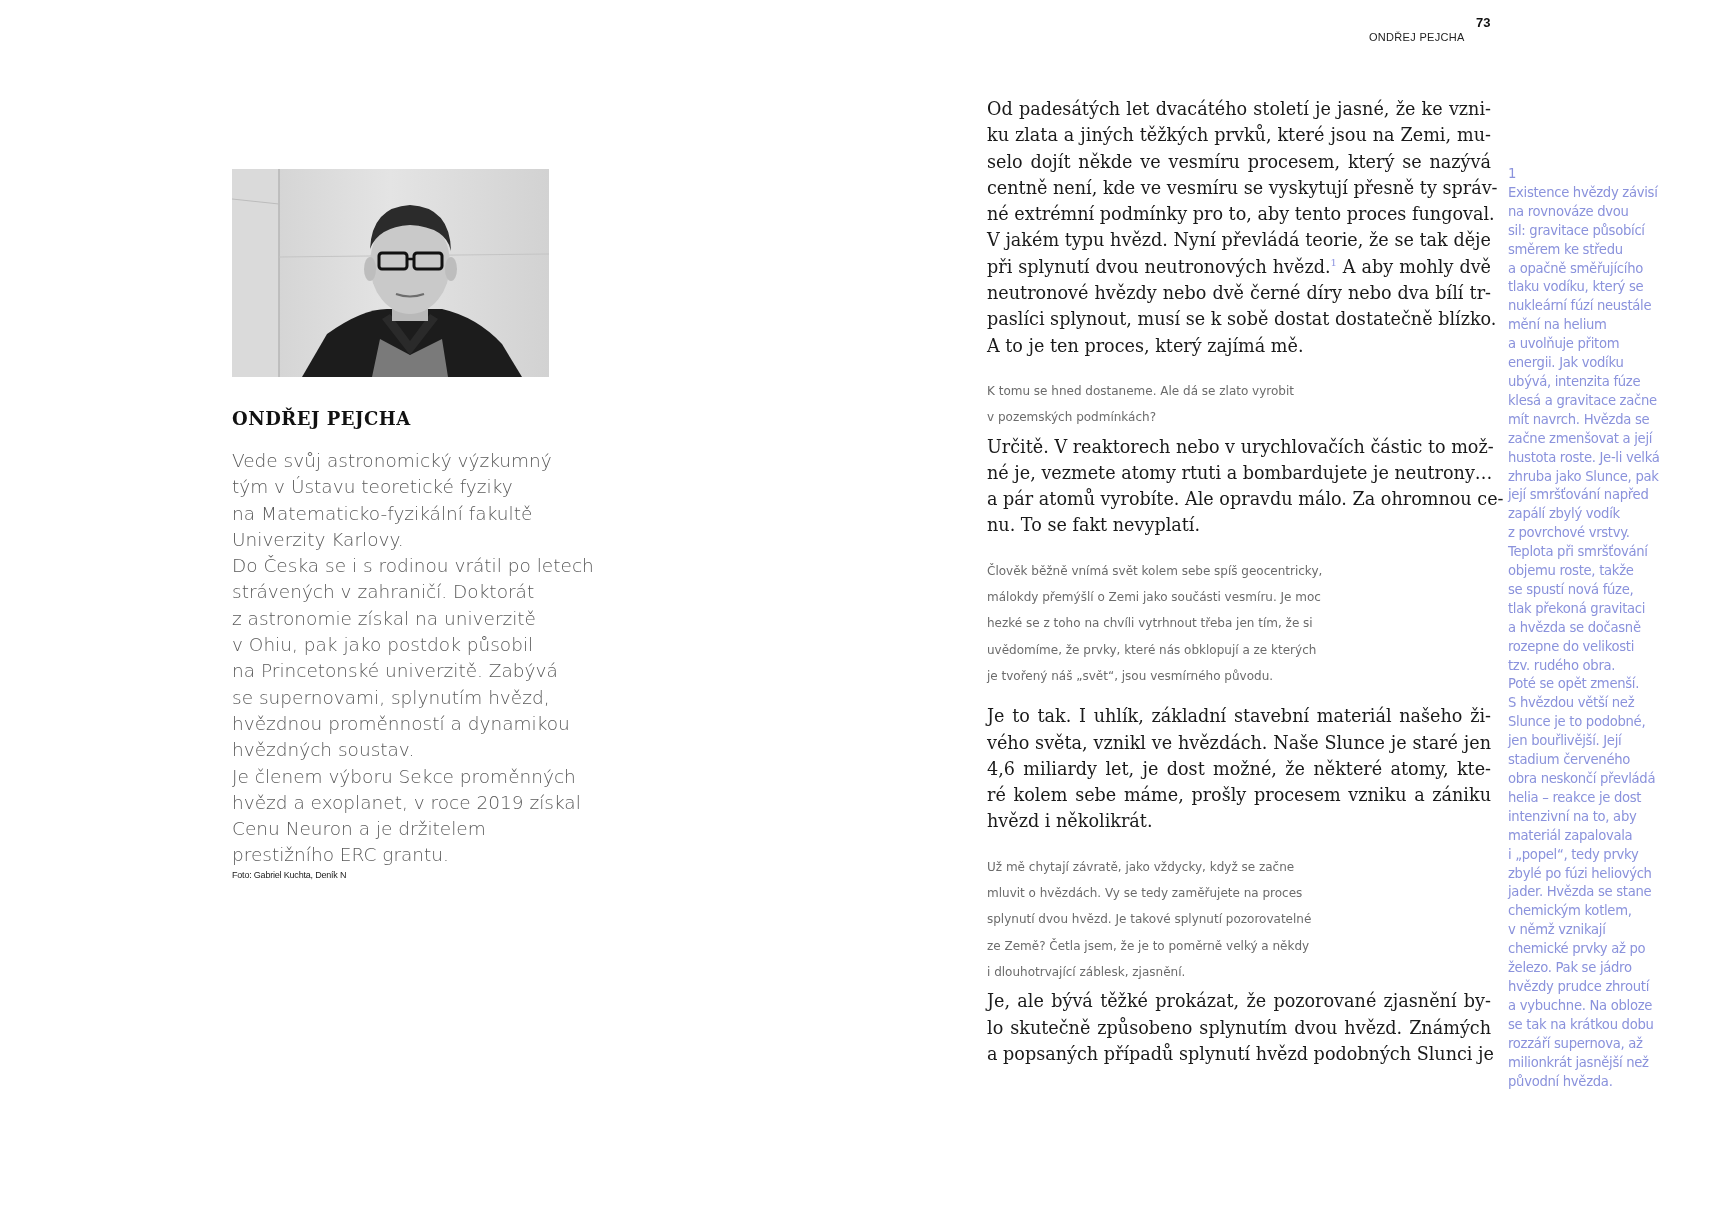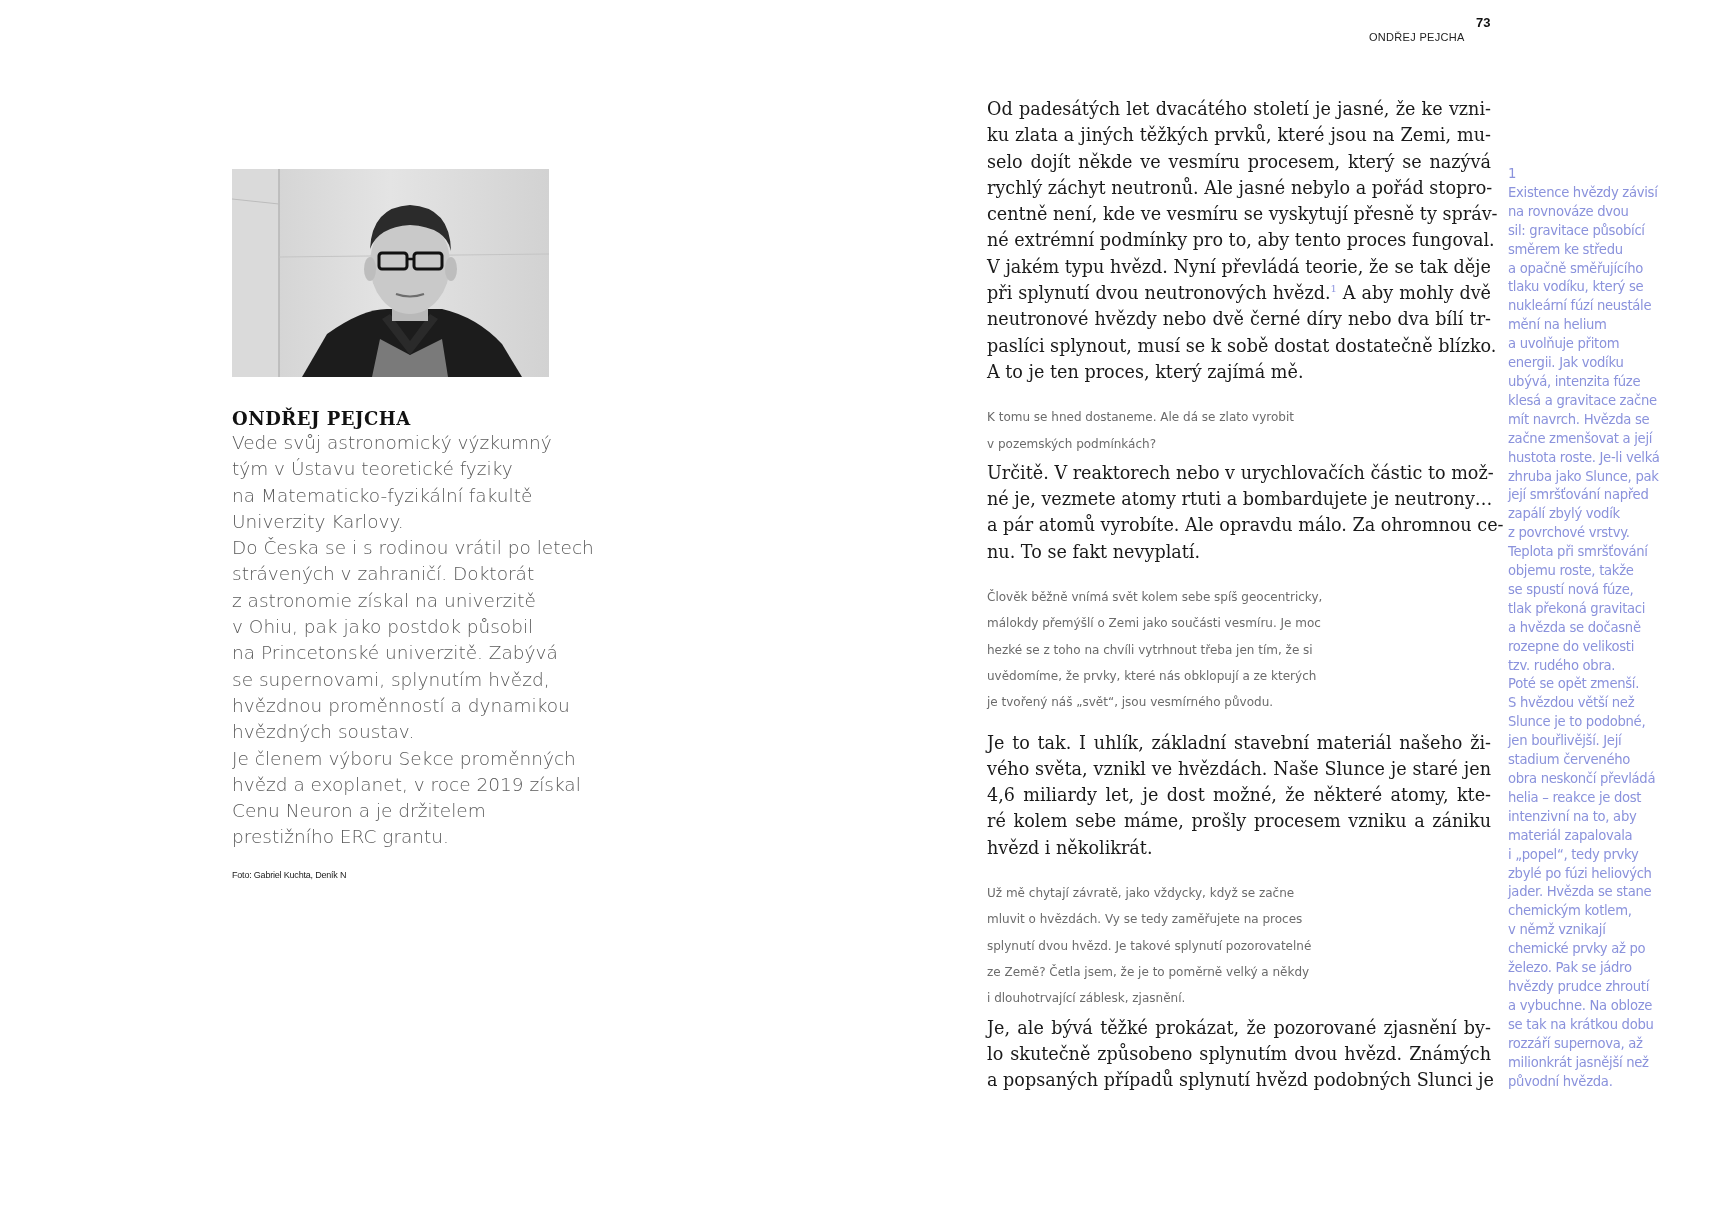--- a/index.html
+++ b/index.html
@@ -4,21 +4,21 @@
   <style>
     html, body { margin: 0; padding: 0; background: #ffffff; }
     body { width: 1713px; height: 1211px; position: relative; overflow: hidden; }
     .running-head { position: absolute; top: 31px; left: 1369px; font-family: "Liberation Sans", sans-serif; font-size: 11px; letter-spacing: 0.3px; color: #222; }
     .page-num { position: absolute; top: 15px; left: 1476px; font-family: "Liberation Sans", sans-serif; font-size: 13px; font-weight: bold; color: #111; }
 
     .photo { position: absolute; left: 232px; top: 169px; width: 317px; height: 208px; overflow: hidden; background: #d8d8d8; }
     .photo svg { display: block; }
 
     .bio-name { position: absolute; left: 232px; top: 408px; font-family: "DejaVu Serif", serif; font-weight: bold; font-size: 18px; letter-spacing: 0.5px; color: #111; }
-    .bio-text { position: absolute; left: 232px; top: 430px; width: 380px; font-family: "DejaVu Sans", sans-serif; font-weight: 300; font-size: 18.5px; line-height: 26.3px; color: #5a5a5a; }
+    .bio-text { position: absolute; left: 232px; top: 448px; width: 380px; font-family: "DejaVu Sans", sans-serif; font-weight: 300; font-size: 18.5px; line-height: 26.3px; color: #5a5a5a; }
     .bio-text p { margin: 0; white-space: nowrap; }
     .photo-credit { position: absolute; left: 232px; top: 870px; font-family: "Liberation Sans", sans-serif; font-size: 9px; color: #222; letter-spacing: -0.2px; }
 
     .main-col { position: absolute; left: 987px; top: 96px; width: 504px; }
     .answer { font-family: "DejaVu Serif", serif; font-size: 17.6px; line-height: 26.3px; color: #1a1a1a; margin: 0; text-align: justify; }
     .answer span.line { display: block; text-align-last: justify; white-space: nowrap; }
     .answer span.line.last { text-align-last: left; }
     .question { font-family: "DejaVu Sans", sans-serif; font-size: 12px; line-height: 26.3px; color: #6b6b6b; margin: 0; }
     .question span.line { display: block; white-space: nowrap; }
     .fn-ref { font-size: 10px; color: #8e96e0; vertical-align: super; line-height: 0; }
@@ -90,21 +90,20 @@
   <p>Cenu Neuron a je držitelem</p>
   <p>prestižního ERC grantu.</p>
 </div>
 <div class="photo-credit">Foto: Gabriel Kuchta, Deník N</div>
 
 <div class="main-col">
   <p class="answer">
     <span class="line">Od padesátých let dvacátého století je jasné, že ke vzni-</span>
     <span class="line">ku zlata a jiných těžkých prvků, které jsou na Zemi, mu-</span>
     <span class="line">selo dojít někde ve vesmíru procesem, který se nazývá</span>
-    <span class="line">rychlý záchyt neutronů. Ale jasné nebylo a pořád stopro-</span>
     <span class="line">centně není, kde ve vesmíru se vyskytují přesně ty správ-</span>
     <span class="line">né extrémní podmínky pro to, aby tento proces fungoval.</span>
     <span class="line">V jakém typu hvězd. Nyní převládá teorie, že se tak děje</span>
     <span class="line"><span>při splynutí dvou neutronových hvězd.</span><sup class="fn-ref">1</sup><span> A aby mohly dvě</span></span>
     <span class="line">neutronové hvězdy nebo dvě černé díry nebo dva bílí tr-</span>
     <span class="line">paslíci splynout, musí se k sobě dostat dostatečně blízko.</span>
     <span class="line last">A to je ten proces, který zajímá mě.</span>
   </p>
 
   <p class="question" style="margin-top:19px">

